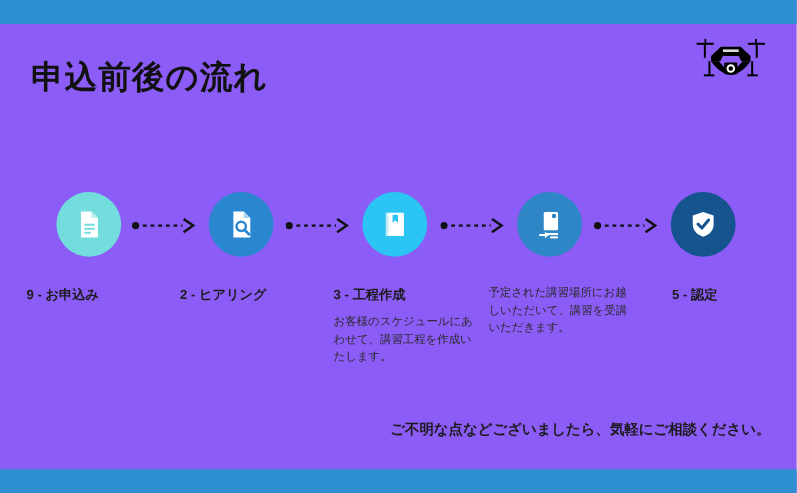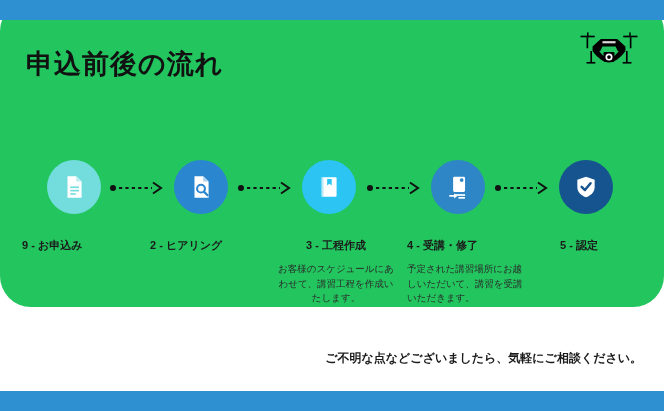--- a/index.html
+++ b/index.html
@@ -9,24 +9,23 @@
   }
   body {
     width: 664px;
     height: 411px;
     overflow: hidden;
     font-family: "Liberation Sans", "DejaVu Sans", sans-serif;
   }
   .slide {
     position: relative;
     width: 664px;
-    height: 307px;
-    background: #22c55e;
+    height: 411px;
+    background: #8b5cf6;
     box-sizing: border-box;
-    border-radius: 31px;
   }
   .bar {
     position: absolute;
     left: 0;
     width: 664px;
     background: #2E90D0;
   }
   .bar-top { top: 0; height: 20px; }
   .bar-bottom { top: 391px; height: 20px; }
 
@@ -93,21 +92,21 @@
     width: 664px;
     height: 110px;
   }
   .step {
     position: absolute;
     top: 0;
     width: 116px;
   }
   .s1 { left: 22px; }
   .s2 { left: 150px; }
-  .s3 { left: 278px; text-align: center; }
+  .s3 { left: 278px; }
   .s4 { left: 407px; }
   .s5 { left: 535px; margin-left: 25px; }
 
   .step-head {
     font-size: 11px;
     font-weight: bold;
     color: #1b1b1b;
     margin-bottom: 9px;
     white-space: nowrap;
   }
@@ -259,21 +258,20 @@
     <div class="step s2">
       <div class="step-head">2 - ヒアリング</div>
     </div>
 
     <div class="step s3">
       <div class="step-head">3 - 工程作成</div>
       <div class="step-body">お客様のスケジュールにあわせて、講習工程を作成いたします。</div>
     </div>
 
     <div class="step s4">
-      <div class="step-head">4 - 受講・修了</div>
       <div class="step-body">予定された講習場所にお越しいただいて、講習を受講いただきます。</div>
     </div>
 
     <div class="step s5">
       <div class="step-head">5 - 認定</div>
     </div>
 
   </div>
 
   <div class="footnote">ご不明な点などございましたら、気軽にご相談ください。</div>

